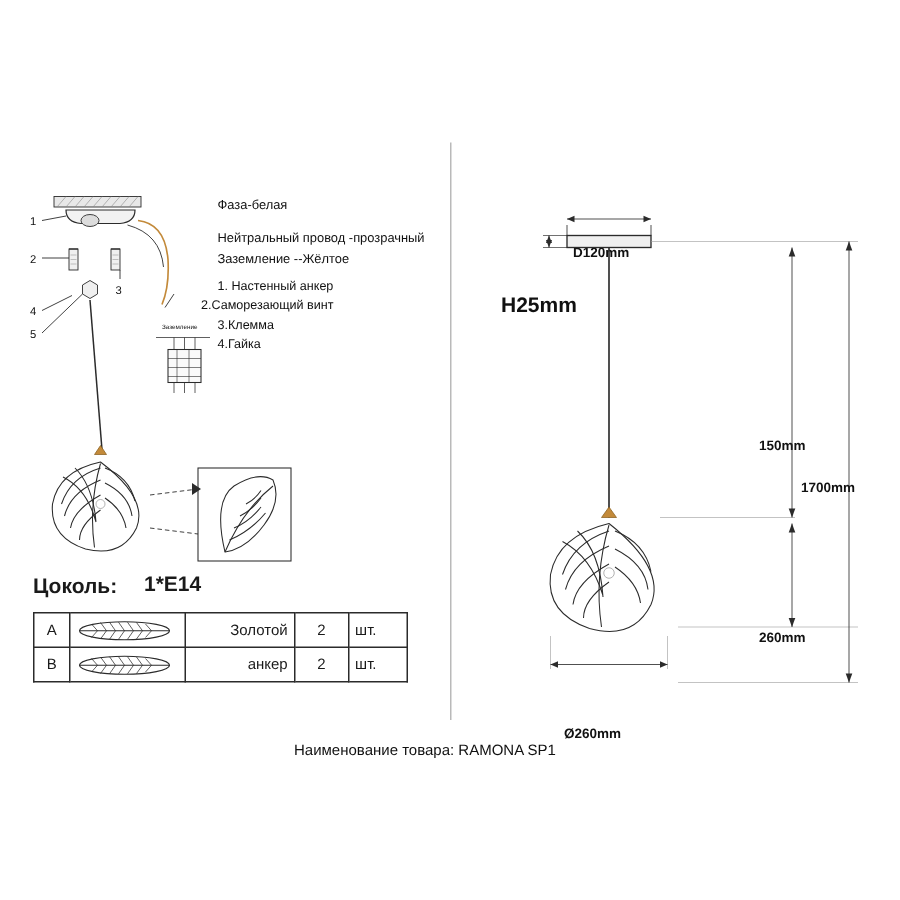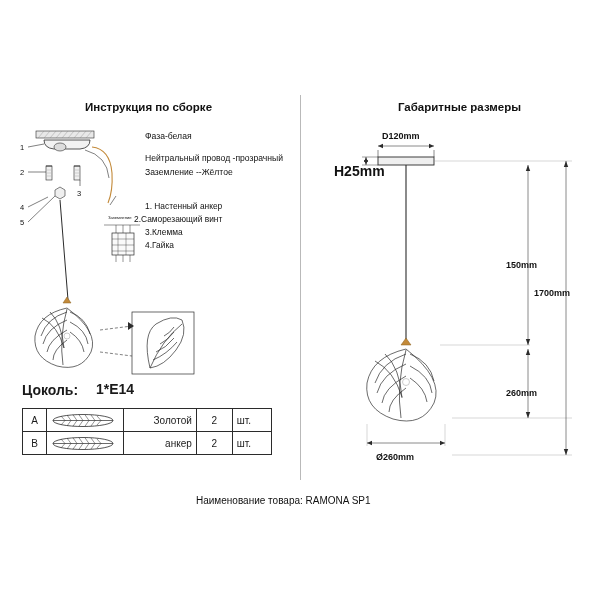--- a/index.html
+++ b/index.html
@@ -42,29 +42,29 @@
     position: absolute;
     font-size: 8.6px;
     color: #111;
     white-space: nowrap;
   }
   .note-line {
     position: absolute;
     font-size: 8.4px;
     color: #111;
     white-space: nowrap;
-    margin-top: 16px;
   }
 
   .dim-label {
     position: absolute;
     font-size: 9px;
     font-weight: bold;
     color: #111;
     white-space: nowrap;
+    margin-top: 32px;
   }
   .dim-label.small { font-weight: bold; font-size: 14px; }
 
   .socket-label {
     position: absolute;
     left: 22px;
     top: 382px;
     font-size: 14px;
     font-weight: bold;
     white-space: nowrap;
@@ -126,22 +126,20 @@
     font-family: "Liberation Sans", sans-serif;
   }
 </style>
 </head>
 <body>
 
 <div class="sheet">
 
   <div class="divider-v"></div>
 
-  <div class="title" id="title-left">Инструкция по сборке</div>
-  <div class="title" id="title-right">Габаритные размеры</div>
 
   <div class="spec-line" style="left:145px; top:131px;">Фаза-белая</div>
   <div class="spec-line" style="left:145px; top:153px;">Нейтральный провод -прозрачный</div>
   <div class="spec-line" style="left:145px; top:167px;">Заземление --Жёлтое</div>
 
   <div class="note-line" style="left:145px; top:185px;">1. Настенный анкер</div>
   <div class="note-line" style="left:134px; top:198px;">2.Саморезающий винт</div>
   <div class="note-line" style="left:145px; top:211px;">3.Клемма</div>
   <div class="note-line" style="left:145px; top:224px;">4.Гайка</div>
 

